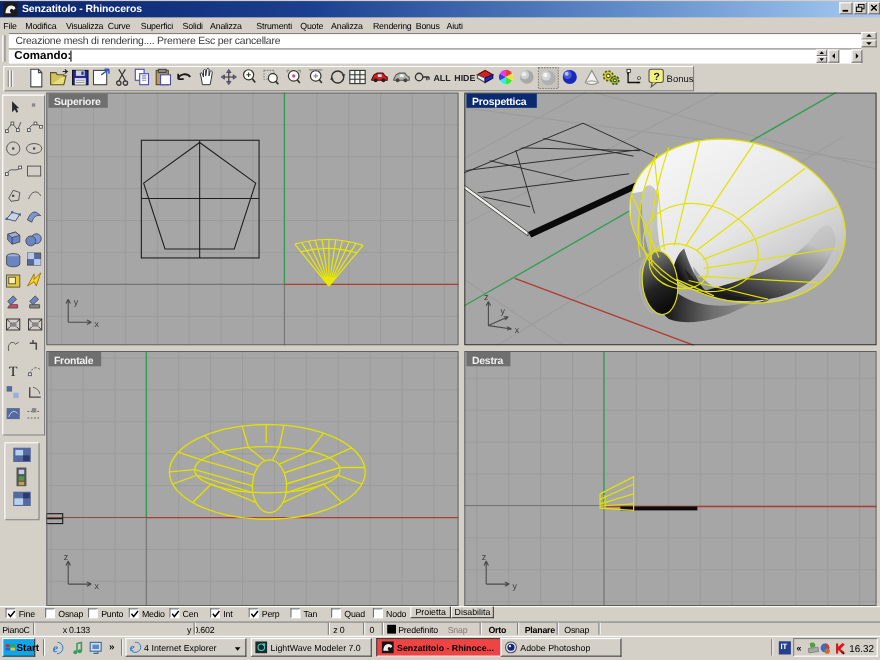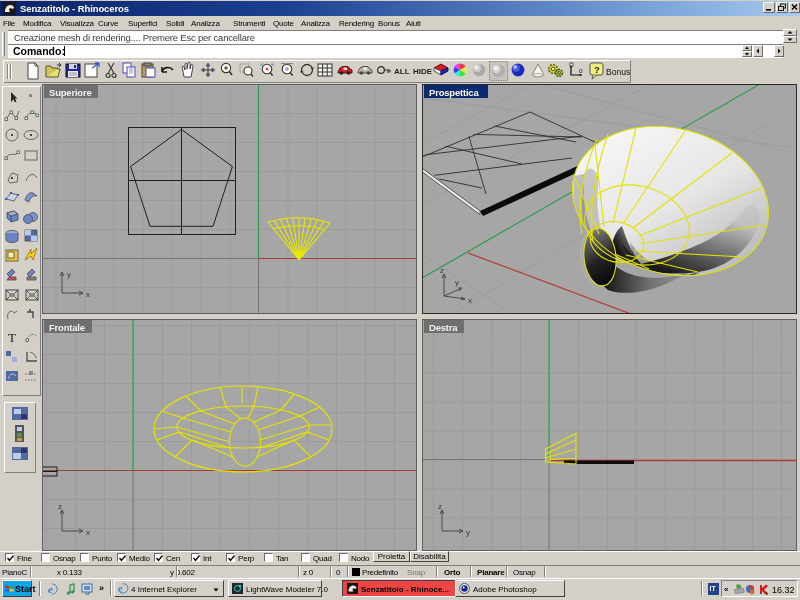--- a/index.html
+++ b/index.html
@@ -654,21 +654,21 @@
 <div class="abs" style="left:114px;top:580px;width:110px;height:17px;background:#d4d0c8;border:1px solid;border-color:#fff #404040 #404040 #fff">
 <svg width="11" height="11" style="position:absolute;left:3px;top:2px" viewBox="0 0 11 11">
       <text x="0" y="9" font-size="10" font-weight="bold" font-style="italic" fill="#2a7ad4" font-family="Liberation Serif">e</text>
       <ellipse cx="5" cy="5.5" rx="5" ry="4.6" fill="none" stroke="#2a7ad4" stroke-width="0.8" transform="rotate(-18 5 5.5)" stroke-dasharray="12 11"></ellipse>
     </svg>
 <span style="position:absolute;left:16px;top:4px;font-size:8px;white-space:nowrap">4 Internet Explorer</span>
 <svg width="6" height="4" style="position:absolute;right:4px;top:7px">
       <path d="M0.5,0.5 L5.5,0.5 L3,3.5 Z" fill="#000"></path>
     </svg>
   </div>
-<div class="abs" style="left:228px;top:580px;width:94px;height:17px;background:#d4d0c8;border:1px solid;border-color:#fff #404040 #404040 #fff">
+<div class="abs" style="left:228px;top:580px;width:110px;height:17px;background:#d4d0c8;border:1px solid;border-color:#fff #404040 #404040 #fff">
 <svg width="11" height="11" style="position:absolute;left:3px;top:2px">
       <rect width="11" height="11" fill="#1a2a2a"></rect>
       <circle cx="5.5" cy="5.5" r="3" fill="none" stroke="#4ac8c8" stroke-width="1"></circle>
       <circle cx="8" cy="3" r="1.2" fill="#4ac8c8"></circle>
     </svg>
 <span style="position:absolute;left:17px;top:4px;font-size:8px;white-space:nowrap">LightWave Modeler 7.0</span>
   </div>
 <div class="abs" style="left:342px;top:580px;width:116px;height:17px;background:#ef4444;border:1px solid;border-color:#404040 #fff #fff #404040">
 <svg width="11" height="11" style="position:absolute;left:4px;top:2px" viewBox="0 0 11 11">
       <rect width="11" height="11" fill="#141414"></rect>

